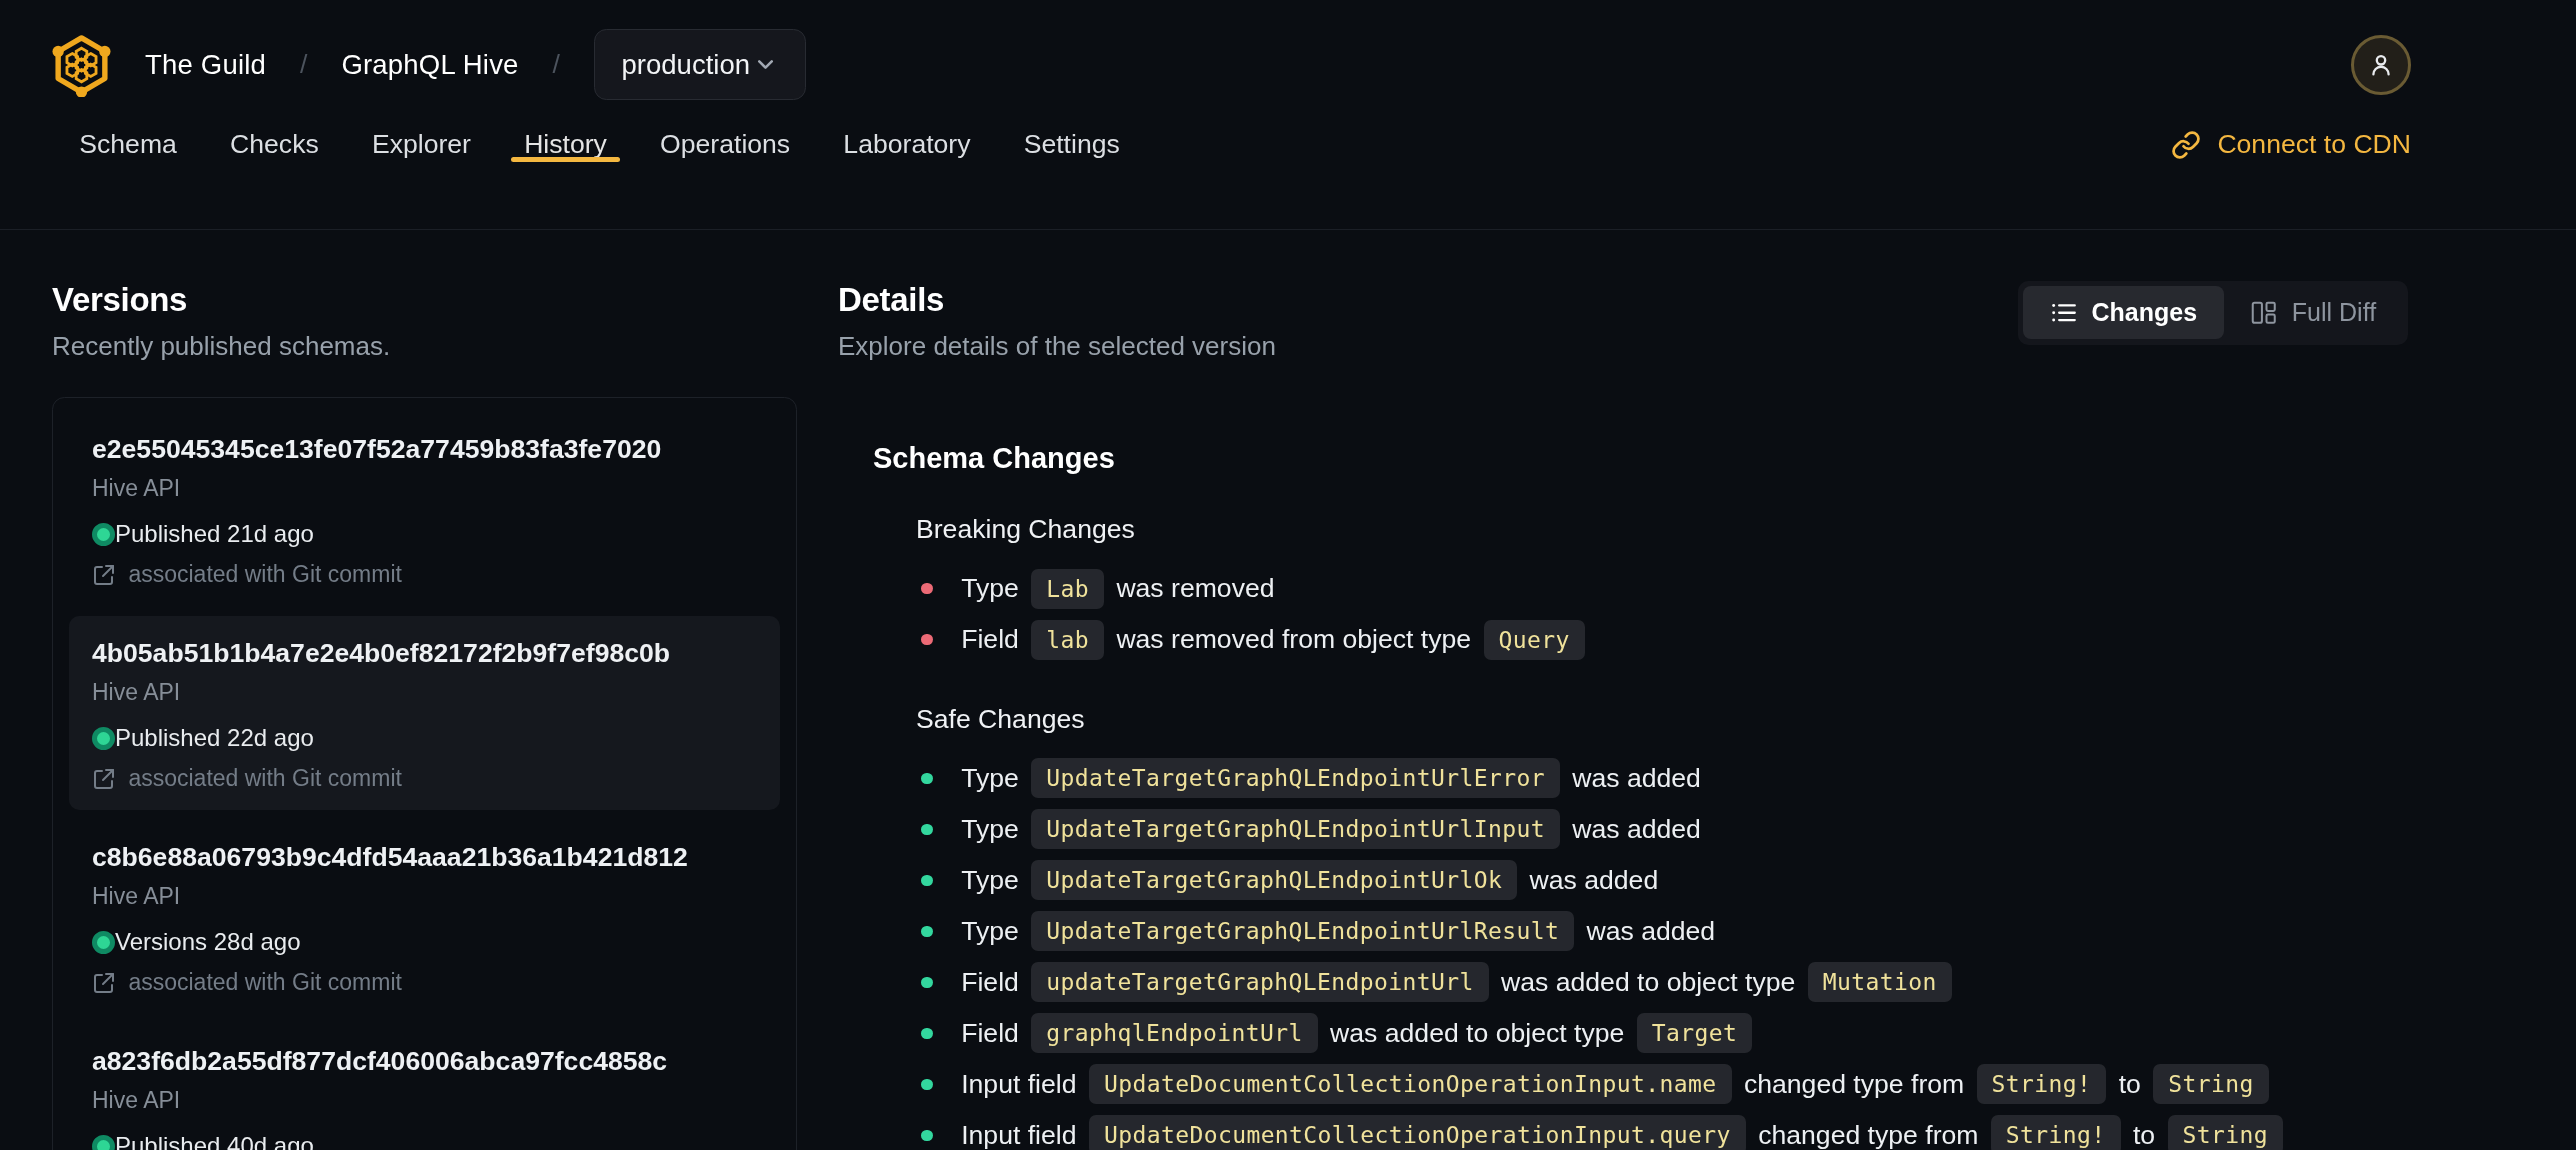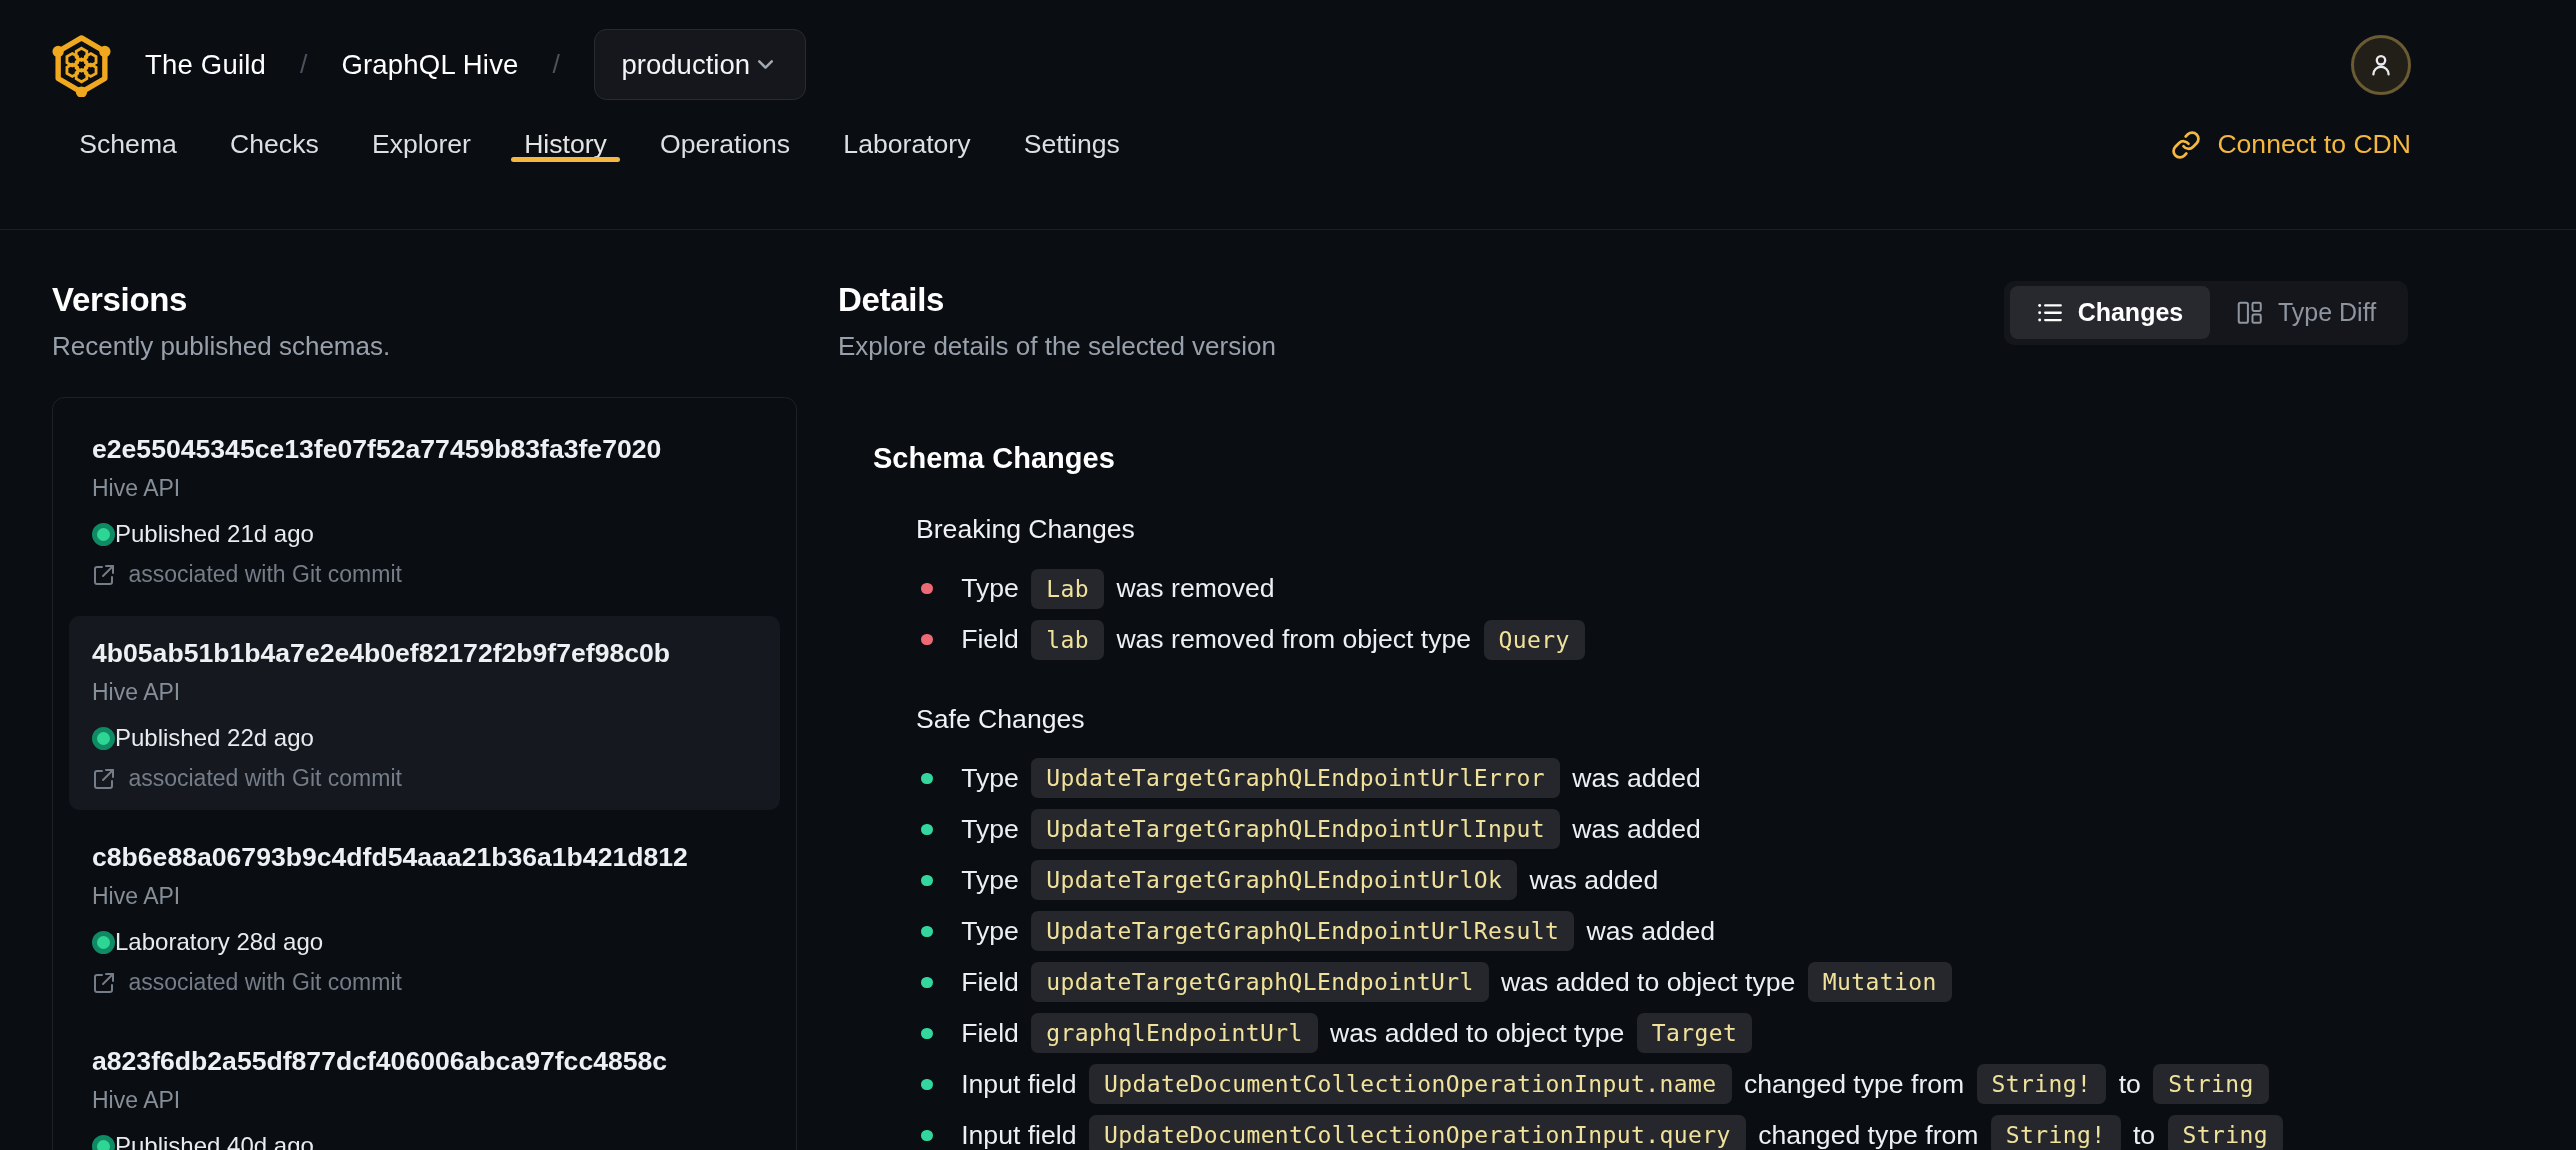--- a/index.html
+++ b/index.html
@@ -200,21 +200,21 @@
       </svg>
       <span class="v-git-label">associated with Git commit</span>
     </div>
   </div>
 
   <div class="version-card">
     <div class="v-hash">c8b6e88a06793b9c4dfd54aaa21b36a1b421d812</div>
     <div class="v-service">Hive API</div>
     <div class="v-pub">
       <span class="dot-green"></span>
-      <span class="v-pub-label">Laboratory 28d ago</span>
+      <span class="v-pub-label">Versions 28d ago</span>
     </div>
     <div class="v-git">
       <svg viewBox="0 0 24 24" fill="none" stroke-width="2" stroke-linecap="round" stroke-linejoin="round">
         <path d="M10 4H5a2 2 0 0 0-2 2v13a2 2 0 0 0 2 2h13a2 2 0 0 0 2-2v-5"></path>
         <polyline points="14 3 21 3 21 10"></polyline>
         <line x1="11" y1="13" x2="21" y2="3"></line>
       </svg>
       <span class="v-git-label">associated with Git commit</span>
     </div>
   </div>
@@ -248,21 +248,21 @@
             <line x1="10" y1="23" x2="27" y2="23"></line>
           </svg>
           <span>Changes</span>
         </div>
         <div class="seg">
           <svg viewBox="0 0 30 30" fill="none" stroke="currentColor" stroke-width="2.2" stroke-linejoin="round">
             <rect x="3" y="4" width="10" height="22" rx="2"></rect>
             <rect x="18" y="4" width="9" height="9" rx="1.5"></rect>
             <rect x="18" y="17" width="9" height="9" rx="1.5"></rect>
           </svg>
-          <span>Type Diff</span>
+          <span>Full Diff</span>
         </div>
       </div>
     </div>
 
     <div class="schema-section">
       <h2 class="schema-title">Schema Changes</h2>
       <div class="change-group">
         <h3 class="group-title">Breaking Changes</h3>
         <ul class="change-list">
             <li class="change-row">

